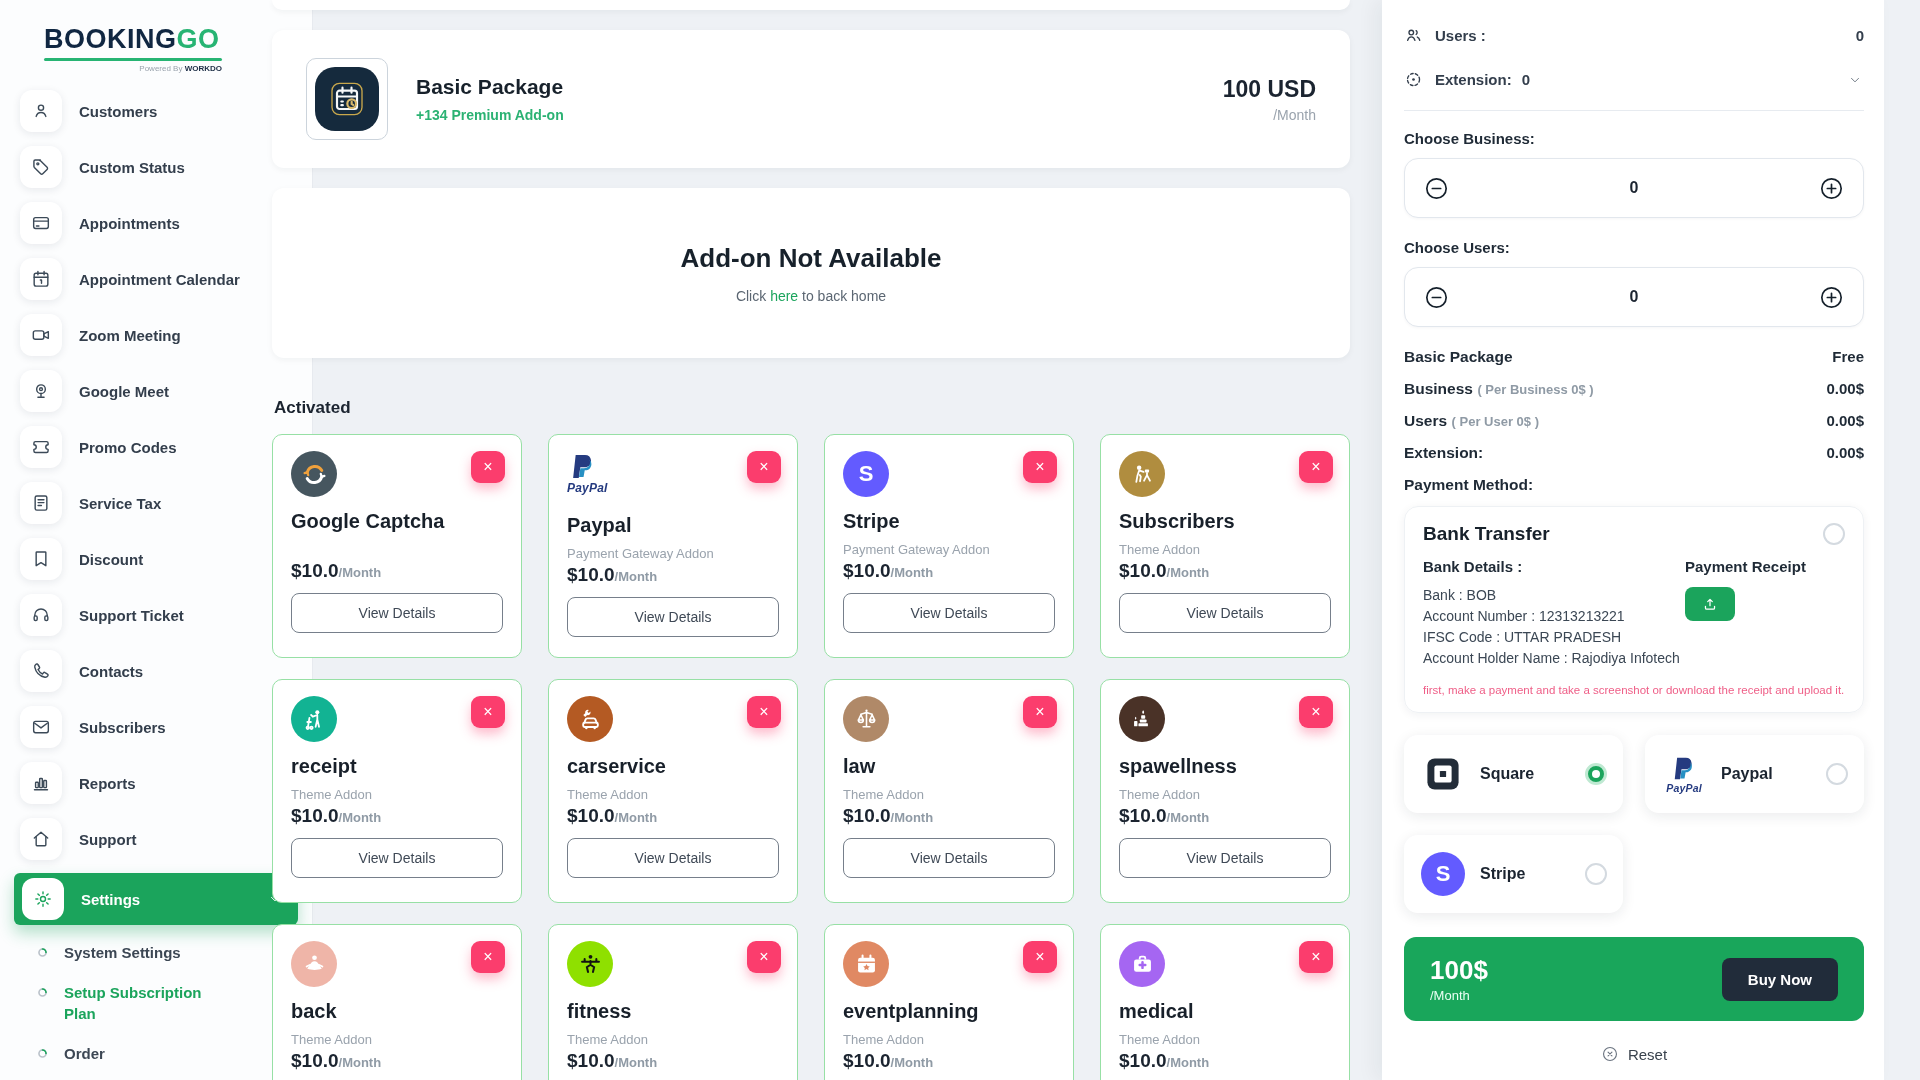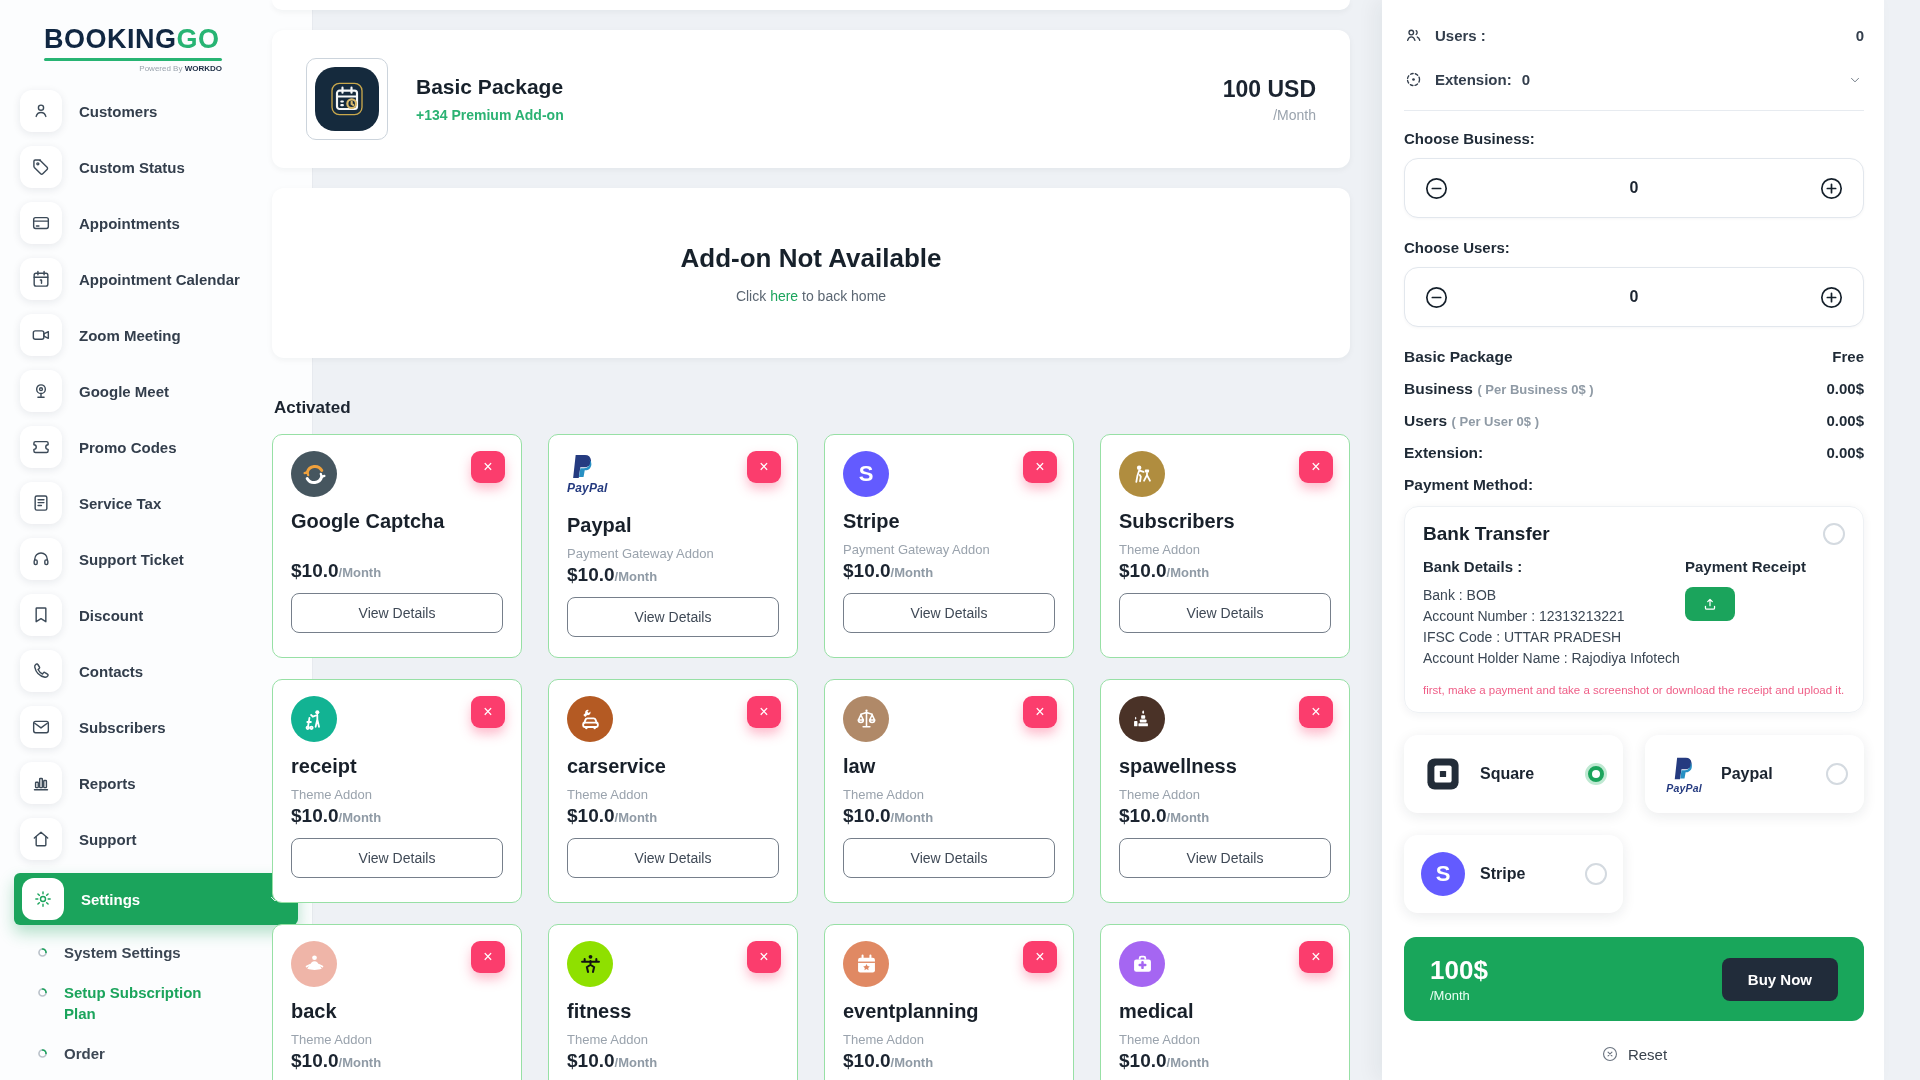--- a/index.html
+++ b/index.html
@@ -199,39 +199,39 @@
             <svg viewBox="0 0 24 24" fill="none" stroke="currentColor" stroke-width="1.7" stroke-linecap="round" stroke-linejoin="round">
               <rect x="5" y="3.5" width="14" height="17" rx="2"></rect>
               <path d="M8.5 8h7M8.5 11.5h7M8.5 15h4"></path>
             </svg>
           </span>
           <span class="nav-label">Service Tax</span>
         </div>
         <div class="nav-item">
           <span class="tile">
             <svg viewBox="0 0 24 24" fill="none" stroke="currentColor" stroke-width="1.7" stroke-linecap="round" stroke-linejoin="round">
+              <path d="M7 3.5h10a.8.8 0 01.8.8V20l-5.8-3.6L6.2 20V4.3A.8.8 0 017 3.5z"></path>
+            </svg>
+          </span>
+          <span class="nav-label">Discount</span>
+        </div>
+        <div class="nav-item">
+          <span class="tile">
+            <svg viewBox="0 0 24 24" fill="none" stroke="currentColor" stroke-width="1.7" stroke-linecap="round" stroke-linejoin="round">
               <path d="M4.5 13.5v-1.3a7.5 7.5 0 0115 0v1.3"></path>
               <rect x="3.8" y="13" width="3.6" height="5.6" rx="1.6"></rect>
               <rect x="16.6" y="13" width="3.6" height="5.6" rx="1.6"></rect>
             </svg>
           </span>
           <span class="nav-label">Support Ticket</span>
           <span class="trail">
             <svg viewBox="0 0 24 24" fill="none" stroke="currentColor" stroke-width="1.7" stroke-linecap="round" stroke-linejoin="round">
               <path d="M9.2 6l6 6-6 6"></path>
             </svg>
           </span>
-        </div>
-        <div class="nav-item">
-          <span class="tile">
-            <svg viewBox="0 0 24 24" fill="none" stroke="currentColor" stroke-width="1.7" stroke-linecap="round" stroke-linejoin="round">
-              <path d="M7 3.5h10a.8.8 0 01.8.8V20l-5.8-3.6L6.2 20V4.3A.8.8 0 017 3.5z"></path>
-            </svg>
-          </span>
-          <span class="nav-label">Discount</span>
         </div>
         <div class="nav-item">
           <span class="tile">
             <svg viewBox="0 0 24 24" fill="none" stroke="currentColor" stroke-width="1.7" stroke-linecap="round" stroke-linejoin="round">
               <path d="M8.2 4.2l1.9 3a1.4 1.4 0 01-.3 1.9L8.4 10.2a12.6 12.6 0 005.4 5.4l1.1-1.4a1.4 1.4 0 011.9-.3l3 1.9c.7.4.9 1.3.4 2-.8 1.2-2.1 2-3.5 1.7-6-1.3-10.9-6.2-12.2-12.2-.3-1.4.5-2.7 1.7-3.5.7-.5 1.6-.3 2 .4z"></path>
             </svg>
           </span>
           <span class="nav-label">Contacts</span>
         </div>
         <div class="nav-item">

